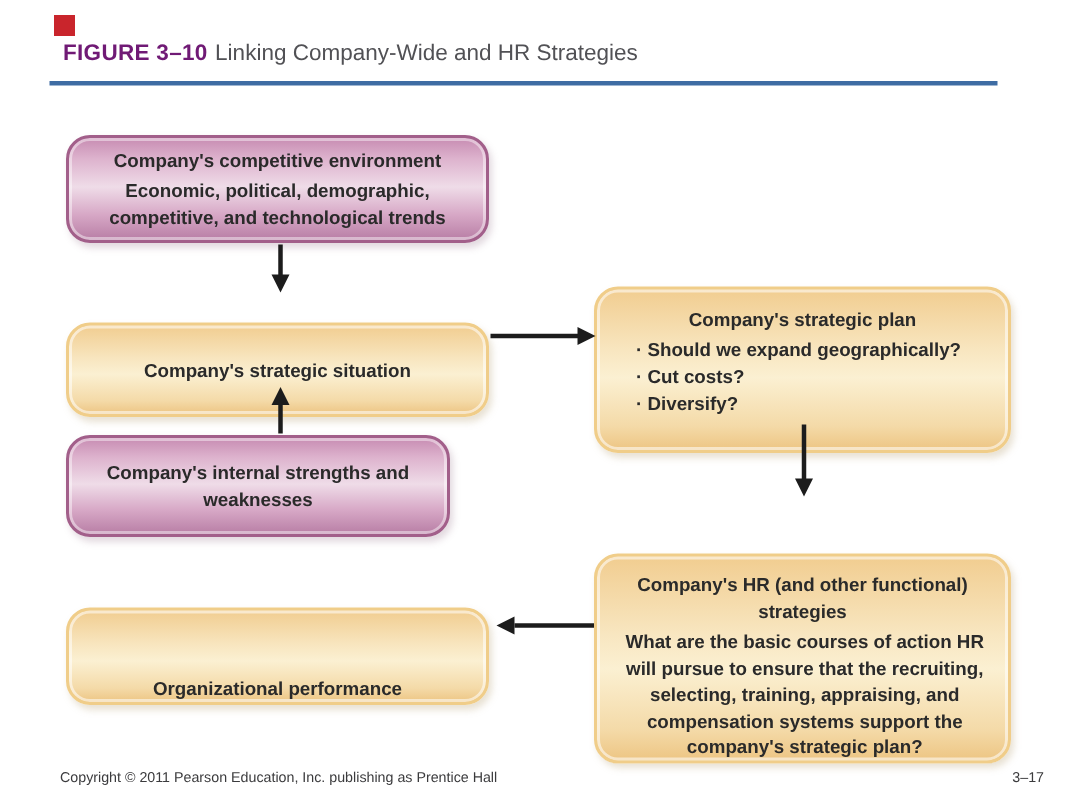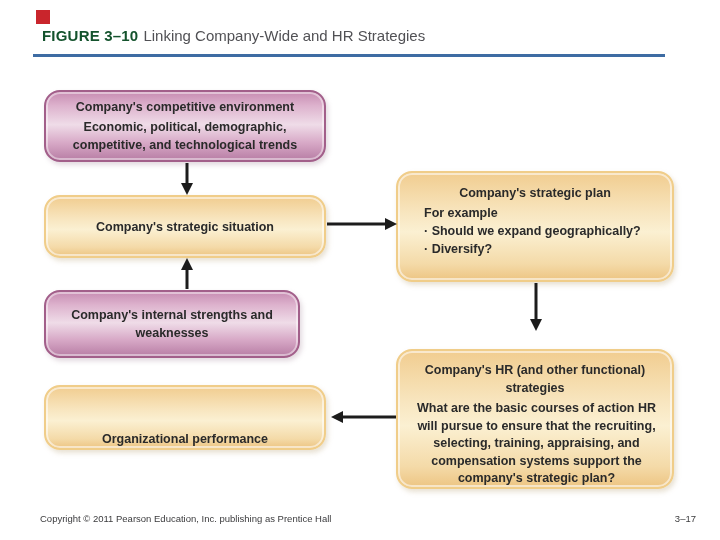--- a/index.html
+++ b/index.html
@@ -33,20 +33,21 @@
   }
   .purple {
     background: linear-gradient(180deg, #c78cb2 0%, #ddb2cd 20%, #efdce8 48%, #d7a8c6 75%, #b87ea5 100%);
     border: 2px solid #a25f8a;
     box-shadow: inset 0 0 0 2px rgba(255,255,255,0.45), 2px 3px 5px rgba(160,130,150,0.30);
   }
   .yellow {
     background: linear-gradient(180deg, #f1cd90 0%, #f8e6c0 38%, #fbf0d2 55%, #f4daa8 85%, #edc583 100%);
     border: 2px solid #f0cd89;
     box-shadow: inset 0 0 0 2px rgba(255,255,255,0.55), 2px 3px 5px rgba(190,170,130,0.35);
+    margin-top: 20px;
   }
   .box-l1 { left: 44px; top: 90px;  width: 282px; height: 72px; }
   .box-l2 { left: 44px; top: 195px; width: 282px; height: 63px; }
   .box-l3 { left: 44px; top: 290px; width: 256px; height: 68px; }
   .box-l4 { left: 44px; top: 385px; width: 282px; height: 65px; justify-content: flex-end; }
   .box-r1 { left: 396px; top: 171px; width: 278px; height: 111px; justify-content: flex-start; padding: 11px 14px 0 14px; }
   .box-r2 { left: 396px; top: 349px; width: 278px; height: 140px; justify-content: flex-start; padding: 10px 13px 0 13px; }
   .narrow-title { max-width: 205px; margin: 0 auto; }
   .box-body { margin-top: 2px; }
   .left-block { text-align: left; padding-left: 12px; margin-top: 2px; }
@@ -62,21 +63,21 @@
   .page-number { position: absolute; right: 24px; top: 513px; font-size: 9.5px; color: #3b3b3d; }
 </style>
 </head>
 <body>
 
 <div class="slide">
 
   <div class="marker" style="background:#c9252c;"></div>
 
   <div class="header">
-    <span class="figure-label" style="color:#14532d;">FIGURE 3–10</span><span class="figure-title">Linking Company-Wide and HR Strategies</span>
+    <span class="figure-label" style="color:#701a75;">FIGURE 3–10</span><span class="figure-title">Linking Company-Wide and HR Strategies</span>
   </div>
   <div class="rule" style="background:#3e6ca3;"></div>
 
   <div class="diagram">
 
     <div class="box purple box-l1">
       <div>Company's competitive environment</div>
       <div class="box-body" style="max-width:250px;margin-left:auto;margin-right:auto;">Economic, political, demographic, competitive, and technological trends</div>
     </div>
 
@@ -88,23 +89,23 @@
       <div class="narrow-title">Company's internal strengths and weaknesses</div>
     </div>
 
     <div class="box yellow box-l4">
       <div>Organizational performance</div>
     </div>
 
     <div class="box yellow box-r1">
       <div>Company's strategic plan</div>
       <div class="left-block">
-        <div>For example</div>
         <ul class="bullet-list">
           <li>Should we expand geographically?</li>
+          <li>Cut costs?</li>
           <li>Diversify?</li>
         </ul>
       </div>
     </div>
 
     <div class="box yellow box-r2">
       <div class="r2-title">Company's HR (and other functional) strategies</div>
       <div class="r2-body">What are the basic courses of action HR will pursue to ensure that the recruiting, selecting, training, appraising, and compensation systems support the company's strategic plan?</div>
     </div>
 

